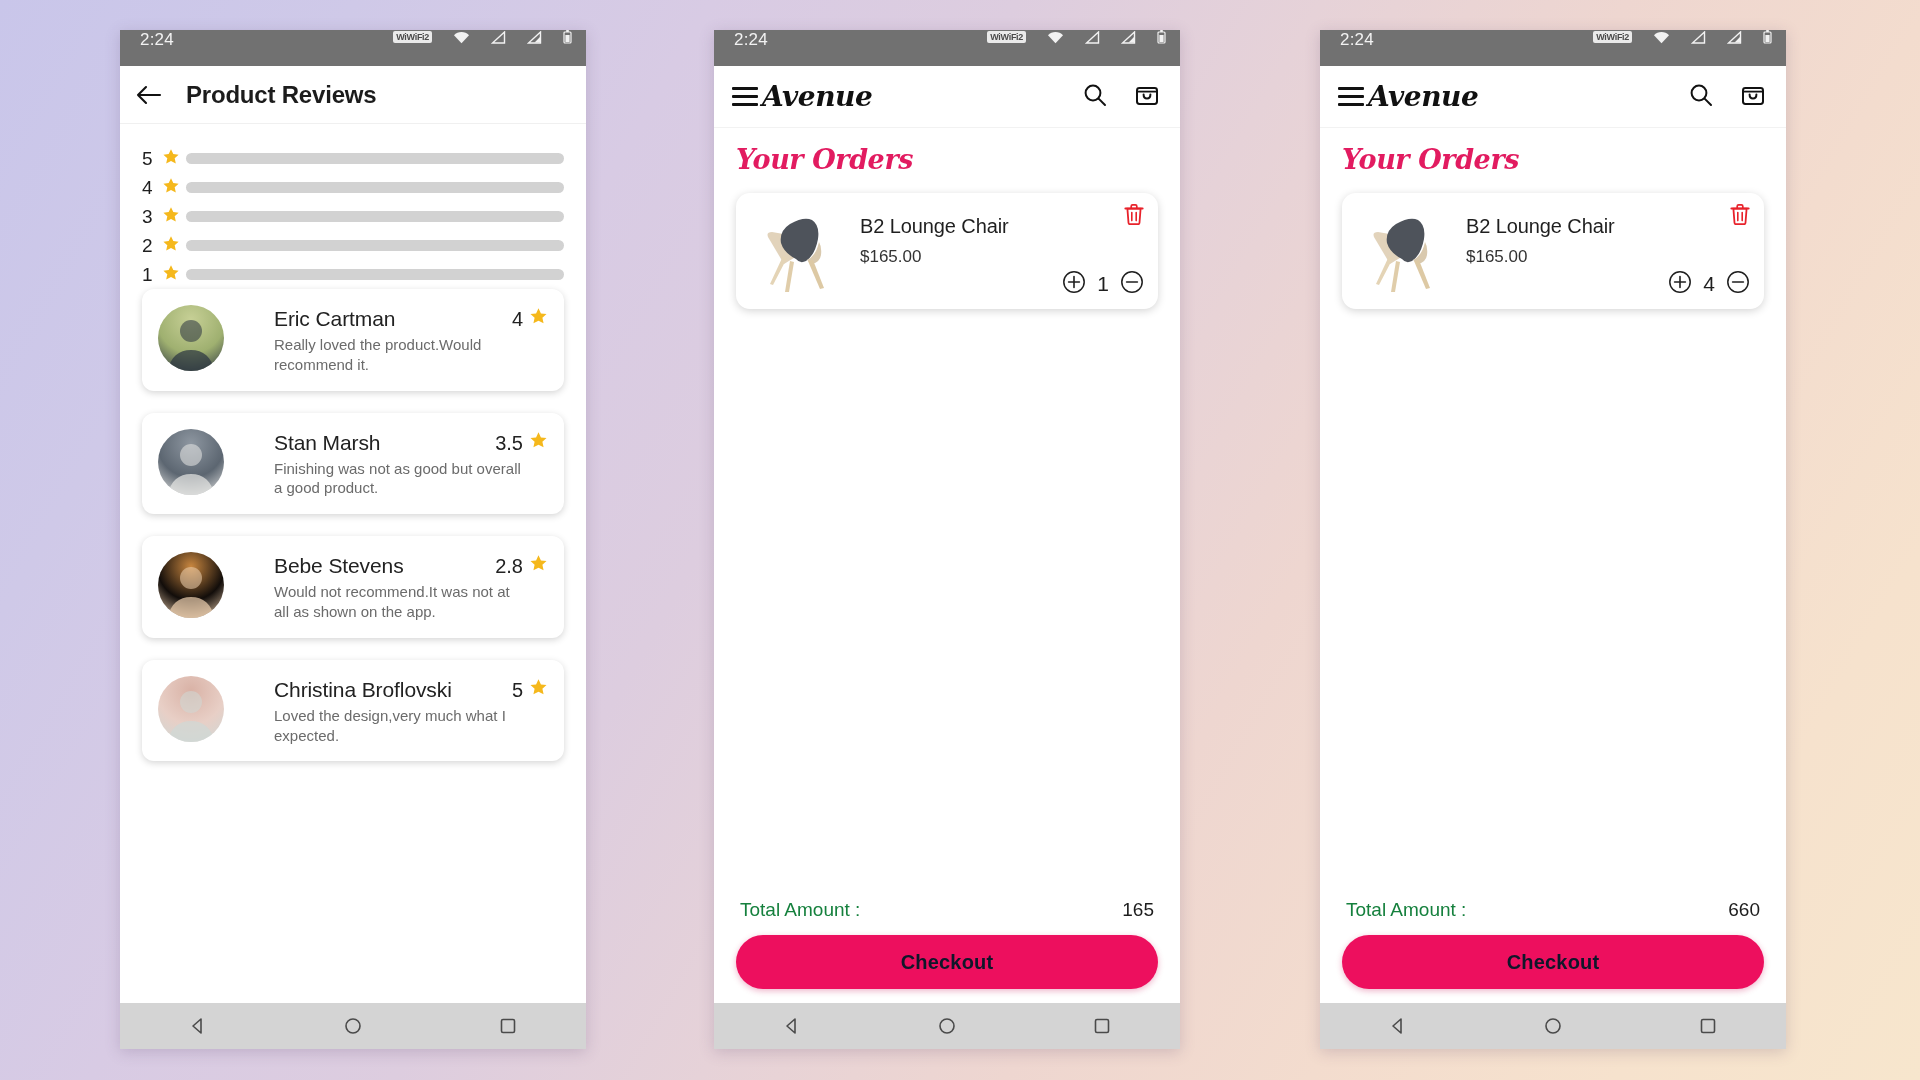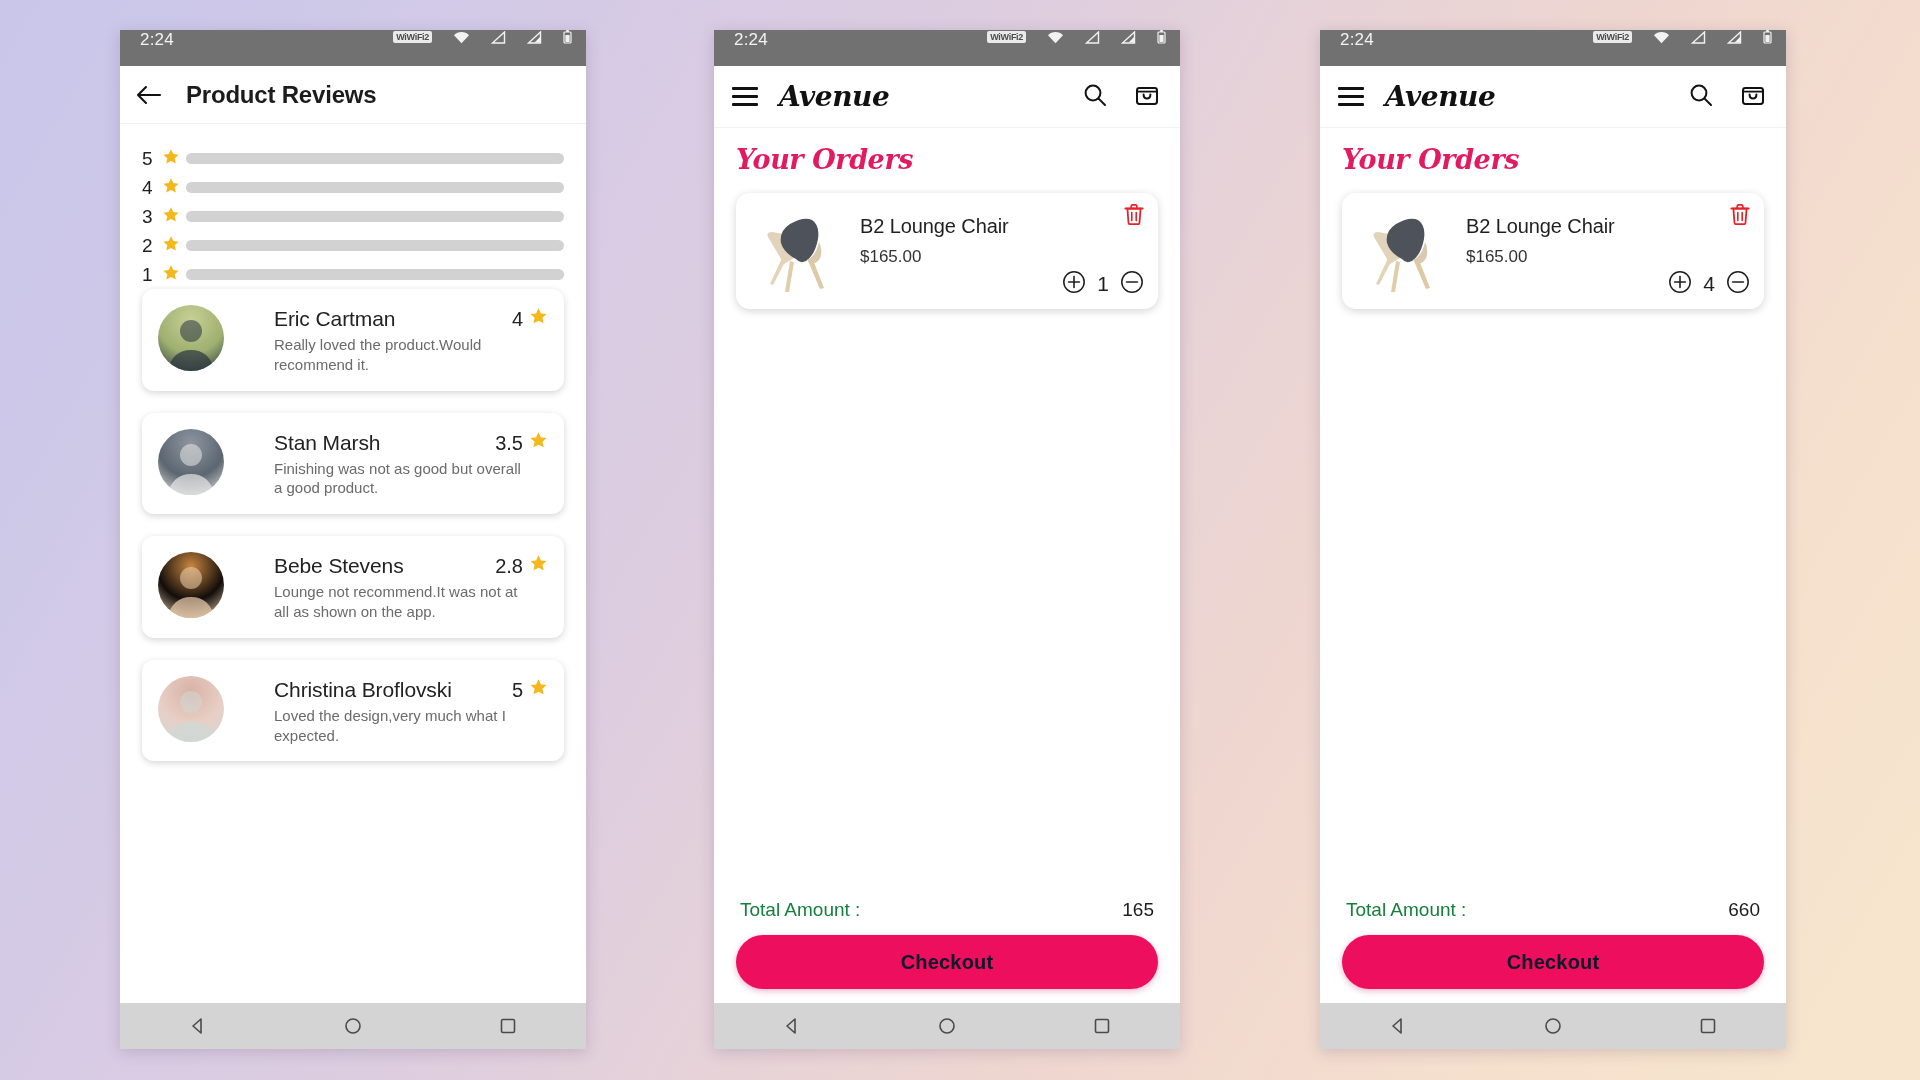--- a/index.html
+++ b/index.html
@@ -194,21 +194,21 @@
     display: flex; flex-direction: column; gap: 5px;
     cursor: pointer;
   }
   .hamburger i { display: block; height: 3px; background: #111; border-radius: 1px; }
   .brand {
     font-family: "DejaVu Serif", serif;
     font-style: italic;
     font-weight: bold;
     font-size: 28px;
     color: #111;
-    margin-left: 21px;
+    margin-left: 4px;
     letter-spacing: -.5px;
   }
   .shopbar .sb-actions {
     margin-left: auto;
     display: flex;
     align-items: center;
     gap: 26px;
   }
 
   .orders-title {
@@ -420,21 +420,21 @@
             </svg>
           </span>
           <span class="rv-content">
             <div class="rv-top">
               <span class="rv-name">Bebe Stevens</span>
               <span class="rv-score">2.8</span>
               <span><svg width="19" height="19" viewBox="0 0 18 18">
                   <path d="M9 1.2l2.3 4.9 5.3.6-3.9 3.6 1.1 5.2L9 13l-4.8 2.5 1.1-5.2L1.4 6.7l5.3-.6z" fill="#F5B81C"></path>
                 </svg></span>
             </div>
-            <div class="rv-text">Lounge not recommend.It was not at all as shown on the app.</div>
+            <div class="rv-text">Would not recommend.It was not at all as shown on the app.</div>
           </span>
         </div>
         <div class="review-card">
           <span class="avatar" style="background: radial-gradient(circle at 50% 22%, rgb(217, 178, 166) 0%, rgb(232, 207, 198) 55%, rgb(207, 216, 214) 100%);">
             <svg width="66" height="66" viewBox="0 0 66 66">
               <circle cx="33" cy="26" r="11" fill="#cfd8d6" opacity=".55"></circle>
               <path d="M10 66c2-14 11-21 23-21s21 7 23 21z" fill="#cfd8d6" opacity=".7"></path>
             </svg>
           </span>
           <span class="rv-content">

